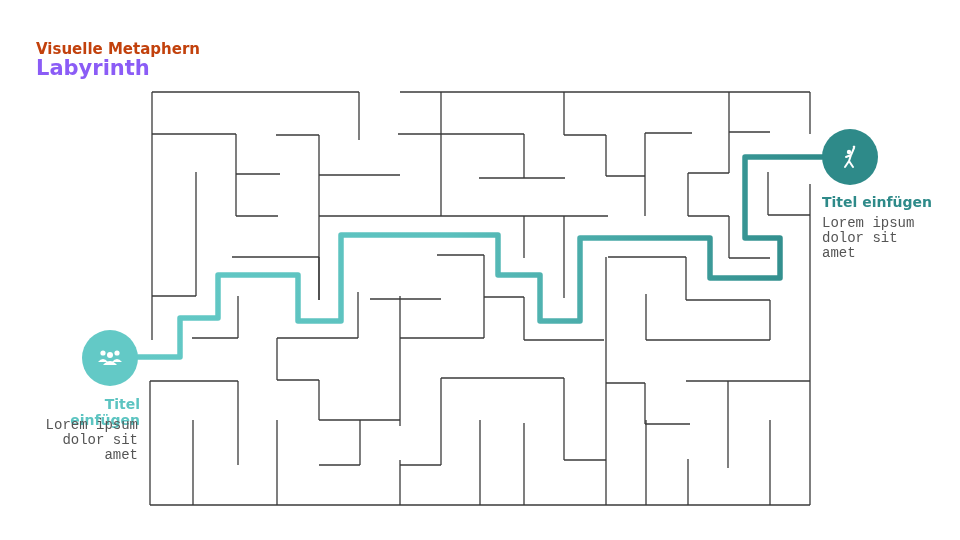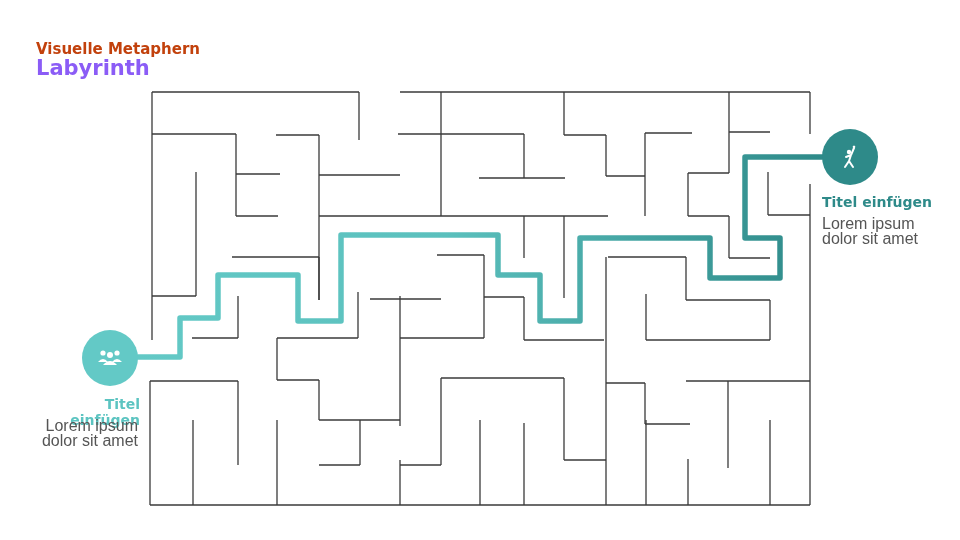--- a/index.html
+++ b/index.html
@@ -4,21 +4,21 @@
 <style>
   html, body { margin:0; padding:0; background:#ffffff; }
   body { width:960px; height:540px; position:relative; overflow:hidden; font-family:"Liberation Sans", sans-serif; }
   .subtitle { position:absolute; left:36px; top:28px; font-size:15px; color:#c2410c; font-family:"DejaVu Sans", sans-serif; font-weight:700; letter-spacing:0;margin-top:12px; }
   .title { position:absolute; left:36px; top:56px; font-size:21px; font-weight:bold; color:#8b5cf6; font-family:"DejaVu Sans", sans-serif; }
   svg.maze { position:absolute; left:0; top:0; width:960px; height:540px; }
   .node { position:absolute; width:56px; height:56px; border-radius:50%; display:flex; align-items:center; justify-content:center; }
   .node-start { left:82px; top:330px; background:#63c9c6; }
   .node-end { left:822px; top:129px; background:#2e8a89; width:56px; height:56px; }
   .label-title { position:absolute; font-weight:bold; font-size:14px; font-family:"DejaVu Sans", sans-serif; }
-  .label-text { position:absolute; font-size:16px; color:#555; line-height:15px; font-family:Liberation Sans, sans-serif; }
+  .label-text { position:absolute; font-size:14px; color:#555; line-height:15px; font-family:Liberation Mono, monospace; }
   .start-title { left:48px; top:396px; color:#5cc4c1; width:92px; text-align:right; }
   .start-text { left:38px; top:418px; width:100px; text-align:right; }
   .end-title { left:822px; top:194px; color:#2e8a89; }
   .end-text { left:822px; top:216px; width:100px; }
 </style>
 </head>
 <body>
 
 <div class="subtitle">Visuelle Metaphern</div>
 <div class="title">Labyrinth</div>

